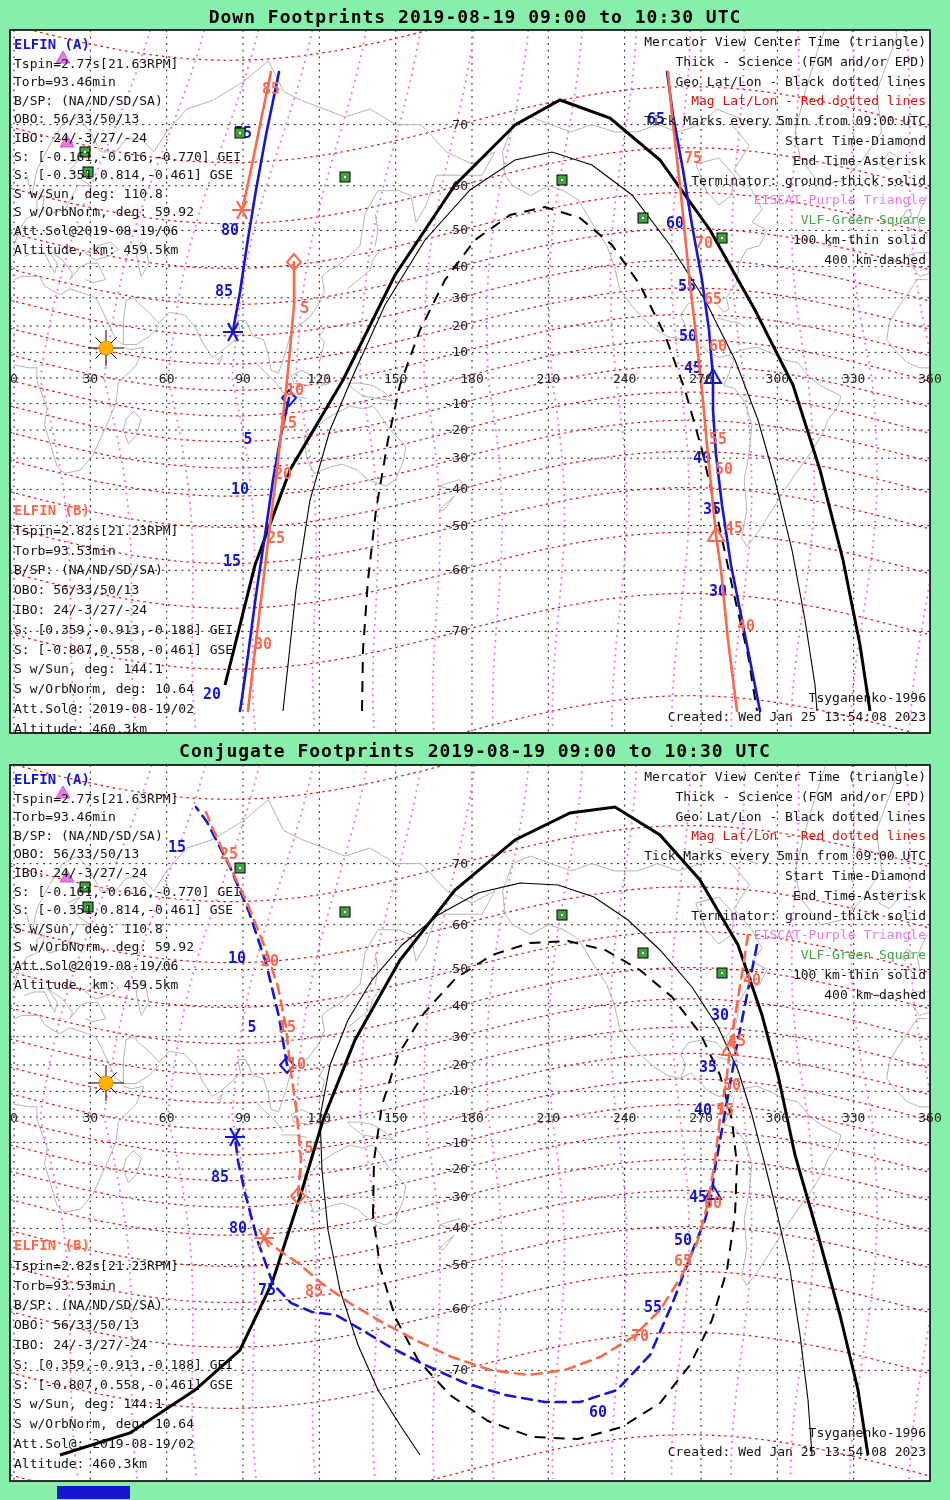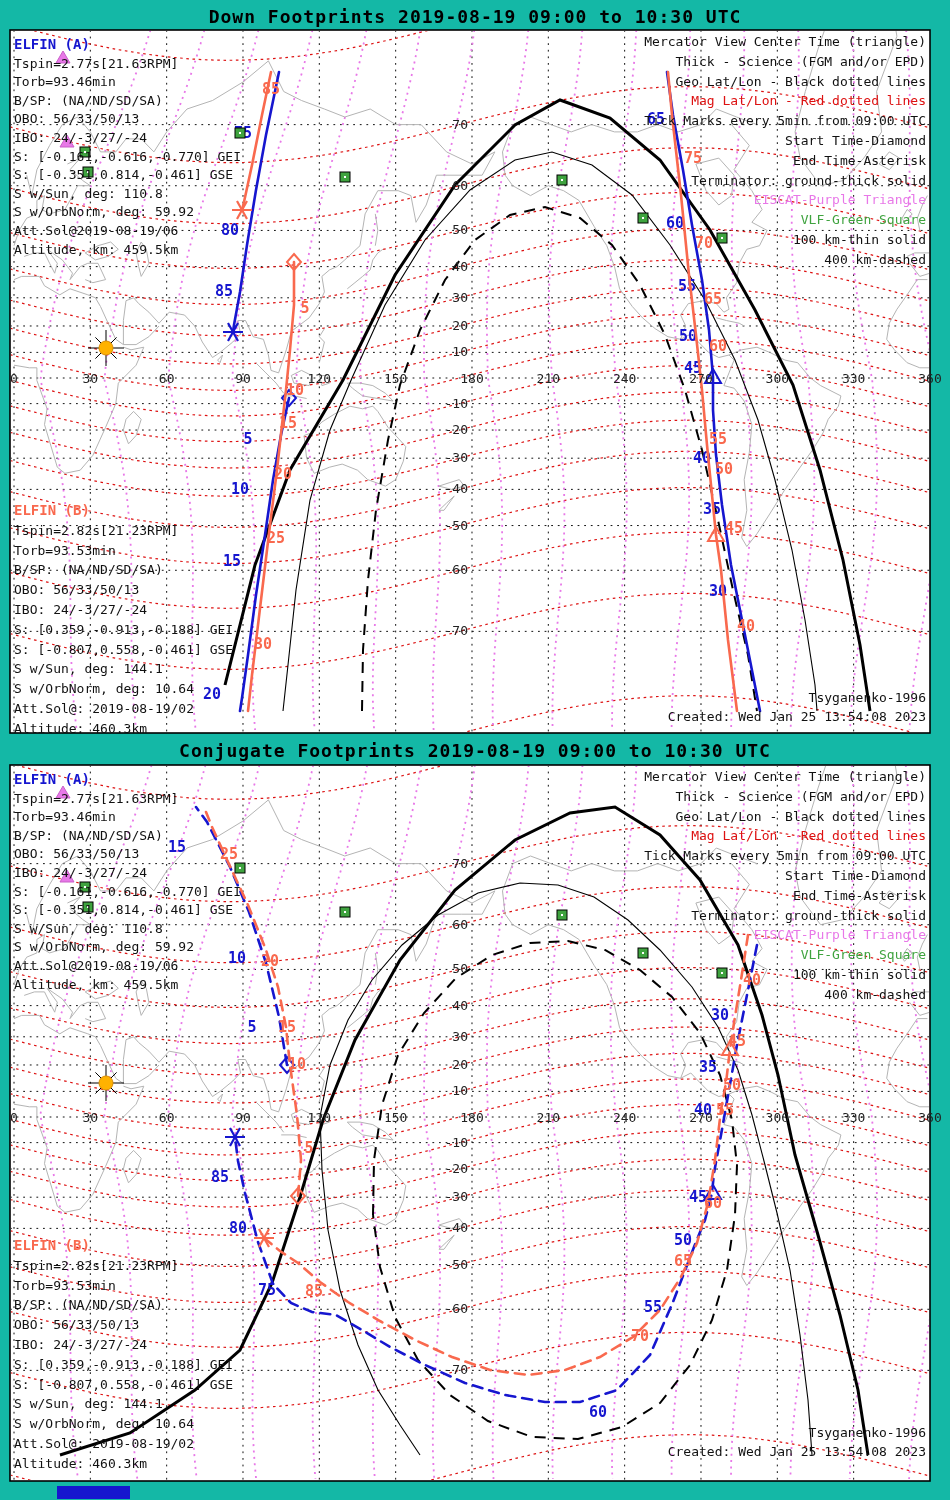--- a/index.html
+++ b/index.html
@@ -1,16 +1,16 @@
 <!DOCTYPE html>
 <html><head>
 <meta charset="utf-8">
 <style>
   html,body{margin:0;padding:0;background:#fff;}
-  .page{position:relative;width:950px;height:1500px;background:#14b8a6;overflow:hidden;text-decoration:underline;}
+  .page{position:relative;width:950px;height:1500px;background:#86efac;overflow:hidden;text-decoration:underline;}
   svg text{font-family:"DejaVu Sans Mono","Liberation Mono",monospace;}
   .title{font-size:18px;font-weight:bold;letter-spacing:1px;fill:#000;text-anchor:middle;}
 </style>
 </head>
 <body>
 
 <div class="page">
   <svg id="plot" width="950" height="1500" viewBox="0 0 950 1500">
     <text class="title" x="475" y="23">Down Footprints 2019-08-19 09:00 to 10:30 UTC</text>
     <text class="title" x="475" y="757">Conjugate Footprints 2019-08-19 09:00 to 10:30 UTC</text>

